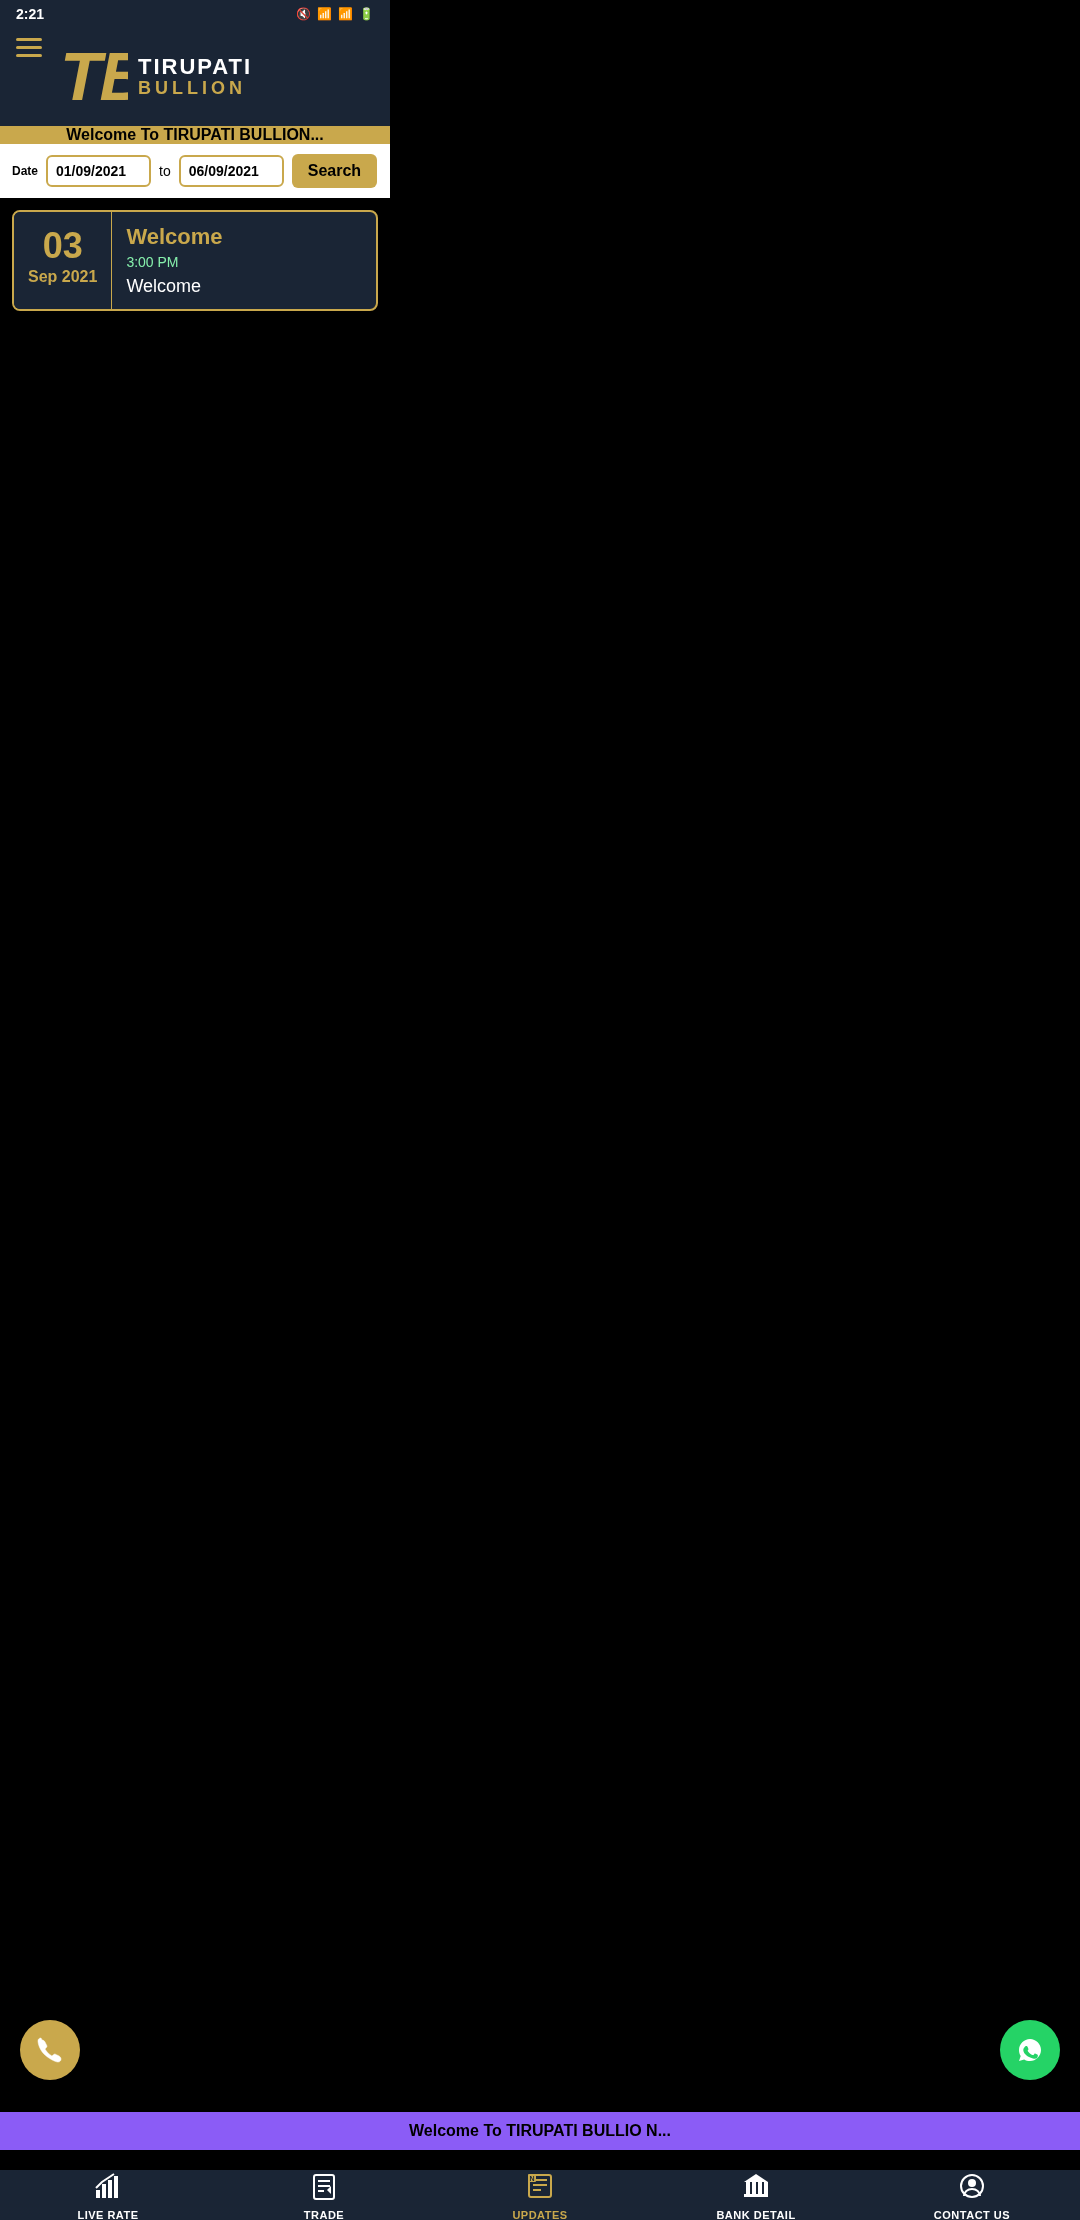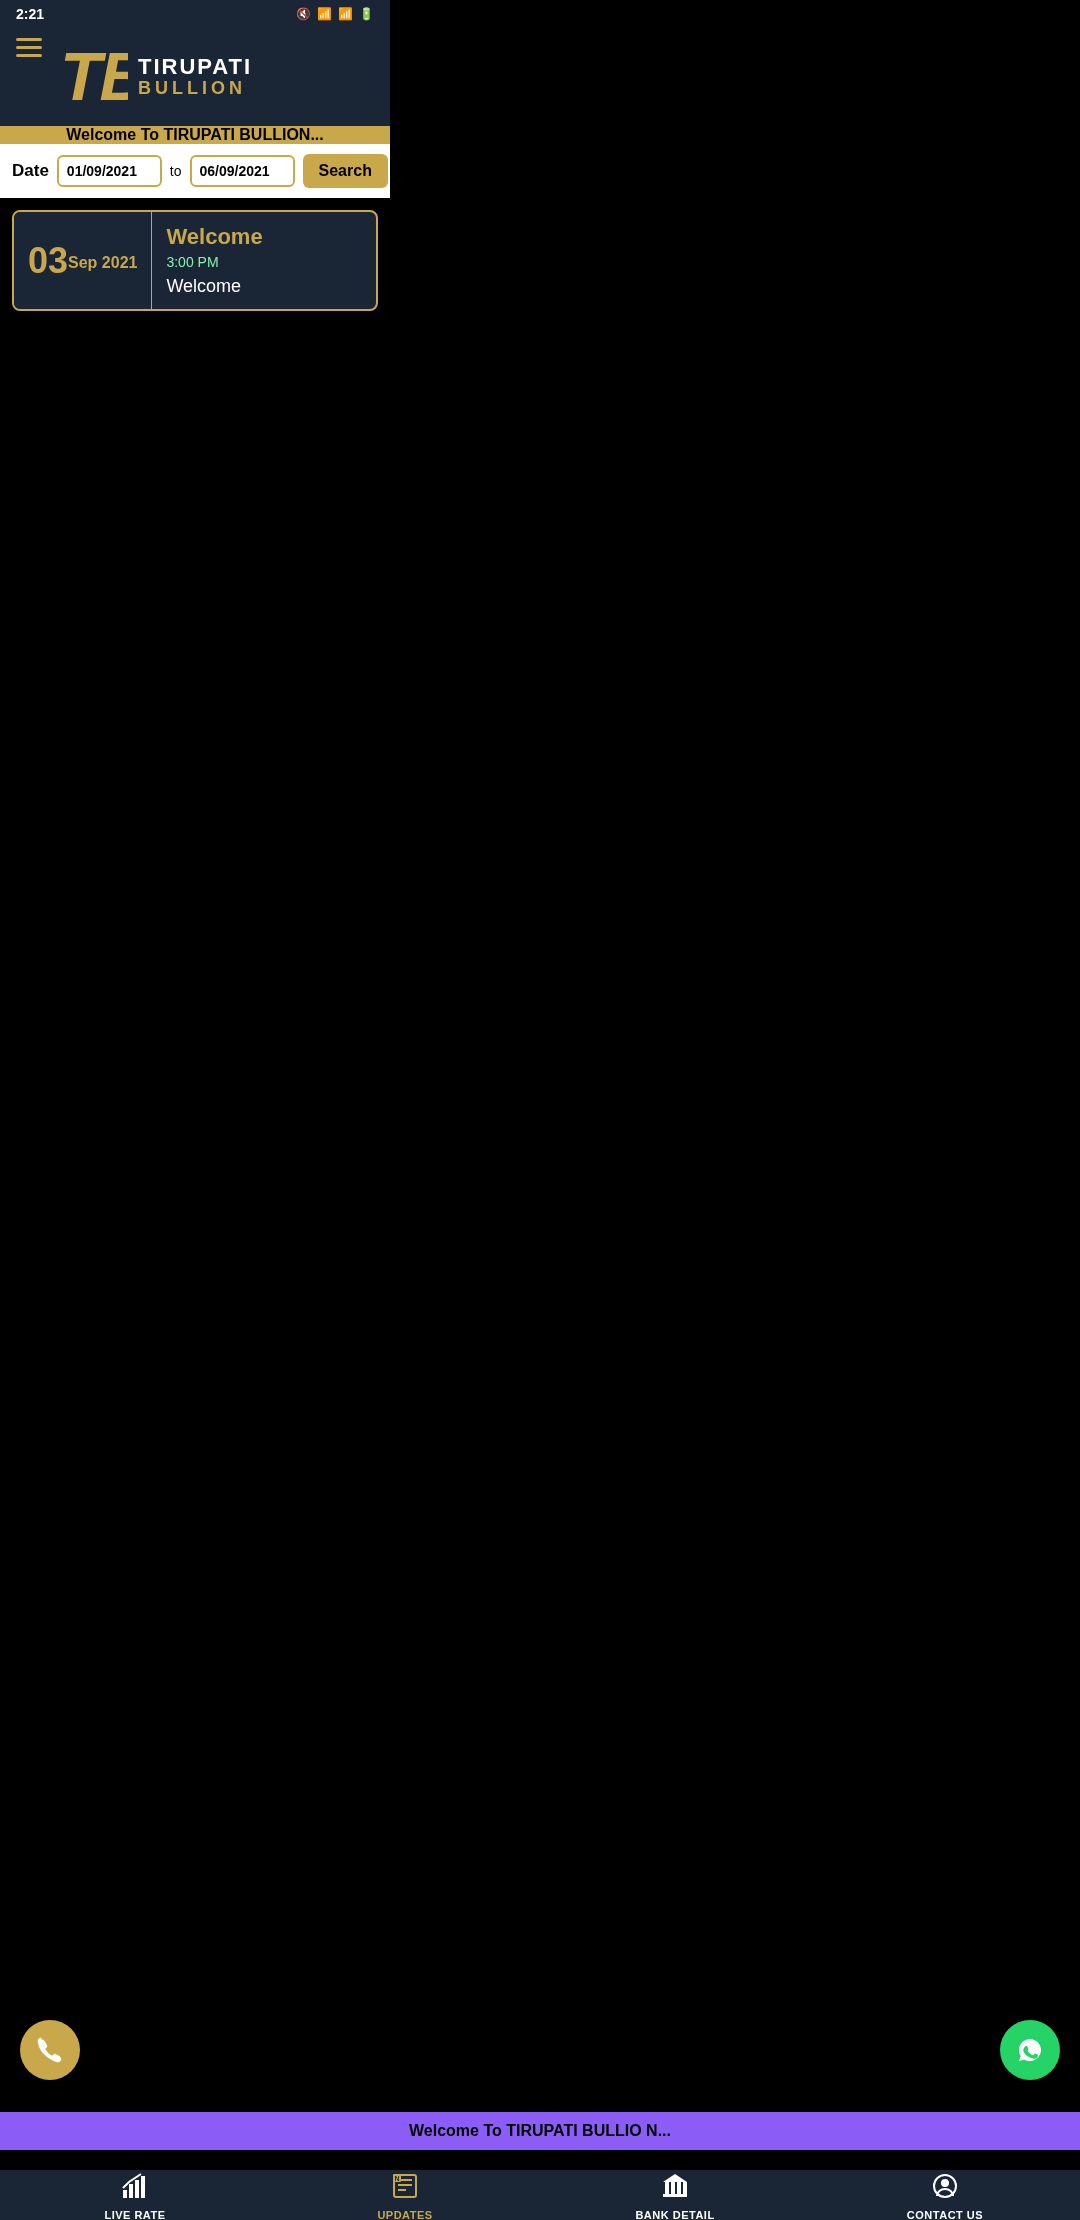--- a/index.html
+++ b/index.html
@@ -95,21 +95,21 @@
 
     
     .date-filter {
       background: #fff;
       display: flex;
       align-items: center;
       padding: 10px 12px;
       gap: 8px;
     }
     .date-label {
-      font-size: 17px;
+      font-size: 12px;
       font-weight: bold;
       color: #000;
       white-space: nowrap;
       text-align: right;
     }
     .date-input {
       border: 2px solid #c9a84c;
       border-radius: 6px;
       padding: 6px 8px;
       font-size: 14px;
@@ -146,21 +146,21 @@
       border: 2px solid #c9a84c;
       border-radius: 8px;
       display: flex;
       overflow: hidden;
     }
     .news-date-block {
       background: #1a2535;
       border-right: 1px solid #c9a84c;
       padding: 16px 14px;
       display: flex;
-      flex-direction: row;
+      flex-direction: column;
       align-items: center;
       justify-content: flex-start;
       min-width: 90px;
     }
     .news-day {
       font-size: 36px;
       font-weight: bold;
       color: #c9a84c;
       line-height: 1;
     }
@@ -382,20 +382,32 @@
         <rect x="2" y="18" width="4" height="8" fill="white"></rect>
         <rect x="8" y="12" width="4" height="14" fill="white"></rect>
         <rect x="14" y="8" width="4" height="18" fill="white"></rect>
         <rect x="20" y="4" width="4" height="22" fill="white"></rect>
         <polyline points="2,16 8,10 14,6 20,2" stroke="white" stroke-width="2" fill="none"></polyline>
       </svg>
     </span>
     <span class="nav-label">LIVE RATE</span>
   </div>
 
+  <div class="nav-item">
+    <span class="nav-icon">
+      <svg width="28" height="28" viewBox="0 0 28 28" fill="none">
+        <rect x="4" y="3" width="20" height="24" rx="2" stroke="white" stroke-width="2"></rect>
+        <line x1="8" y1="9" x2="20" y2="9" stroke="white" stroke-width="2"></line>
+        <line x1="8" y1="14" x2="20" y2="14" stroke="white" stroke-width="2"></line>
+        <line x1="8" y1="19" x2="14" y2="19" stroke="white" stroke-width="2"></line>
+        <path d="M17 18 L21 14 L21 22 Z" fill="white"></path>
+      </svg>
+    </span>
+    <span class="nav-label">TRADE</span>
+  </div>
 
   <div class="nav-item">
     <span class="nav-icon active">
       <svg width="28" height="28" viewBox="0 0 28 28" fill="none">
         <rect x="3" y="3" width="22" height="22" rx="2" stroke="#c9a84c" stroke-width="2"></rect>
         <line x1="7" y1="8" x2="21" y2="8" stroke="#c9a84c" stroke-width="2"></line>
         <line x1="7" y1="13" x2="21" y2="13" stroke="#c9a84c" stroke-width="2"></line>
         <line x1="7" y1="18" x2="15" y2="18" stroke="#c9a84c" stroke-width="2"></line>
         <rect x="2" y="2" width="8" height="8" rx="1" fill="#c9a84c"></rect>
         <text x="3.5" y="9" font-size="7" fill="#1a2535" font-weight="bold">N</text>

